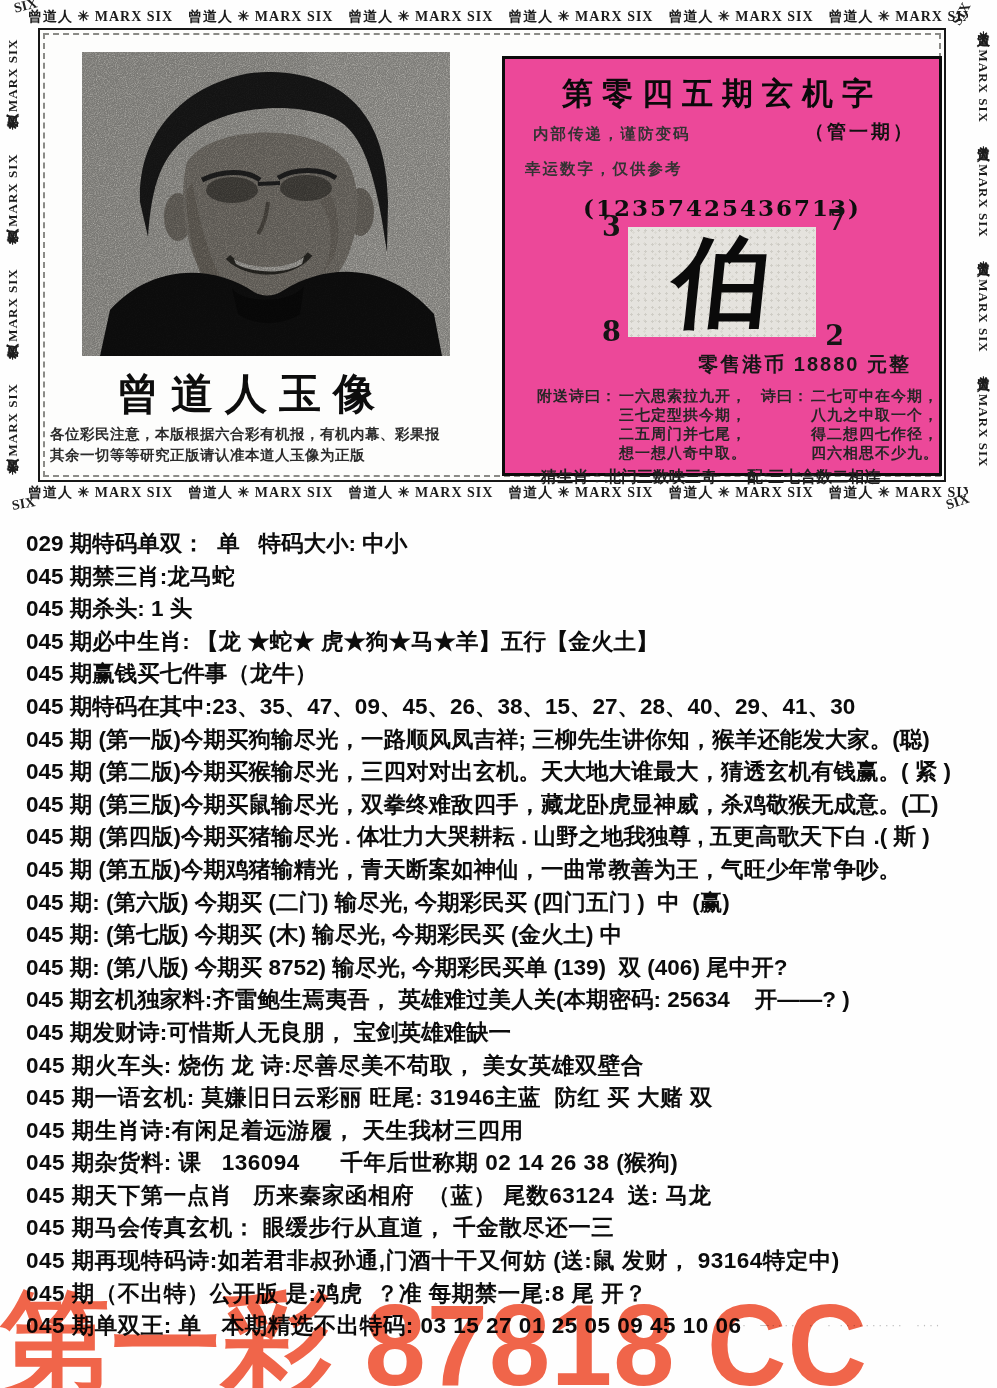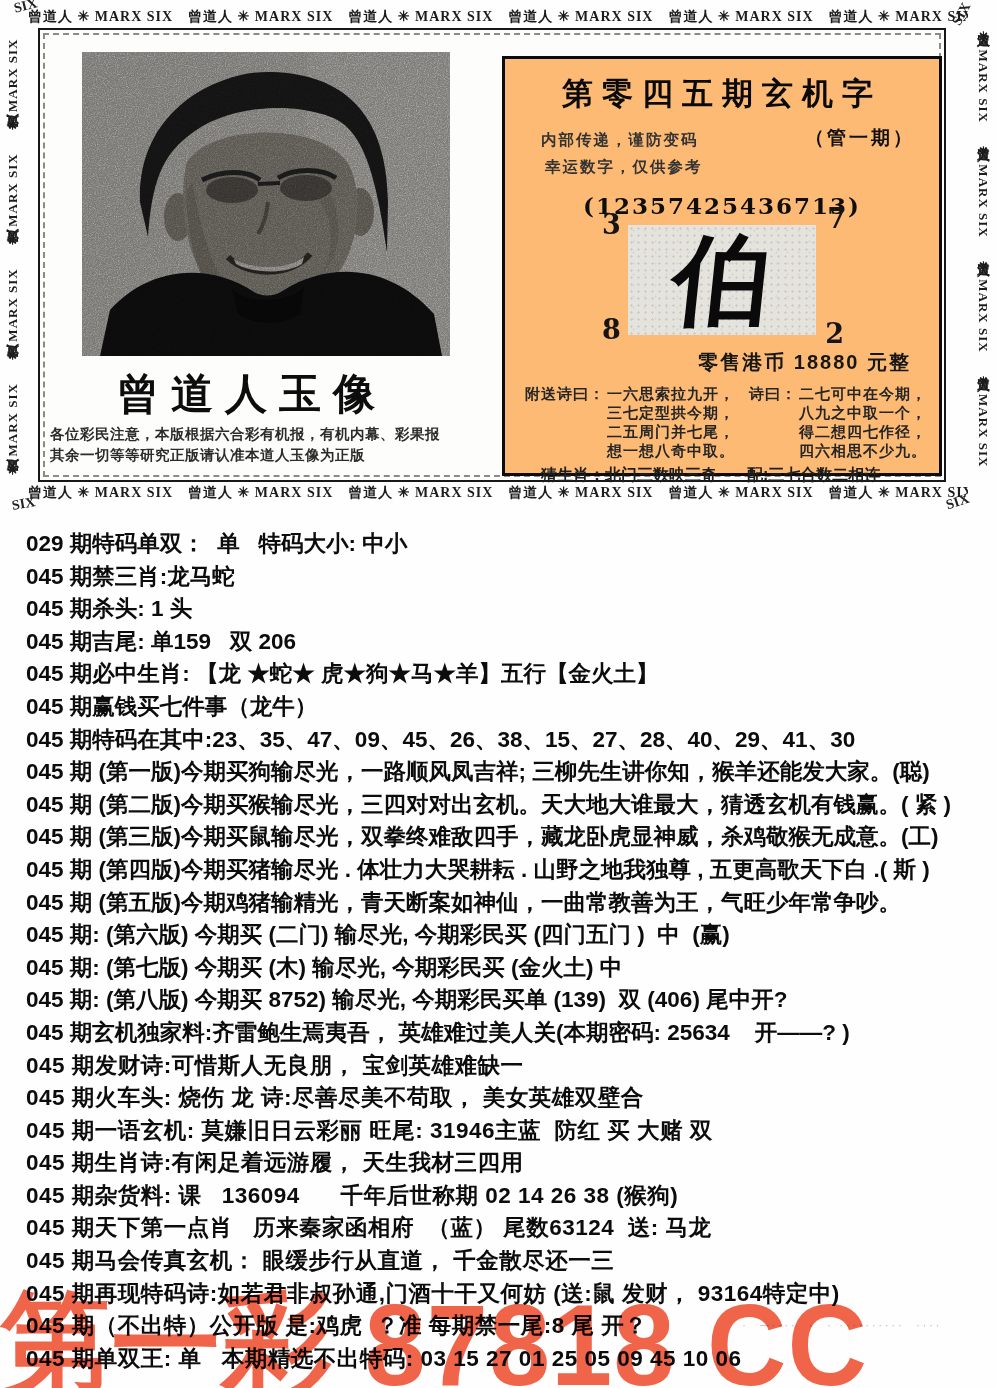--- a/index.html
+++ b/index.html
@@ -52,32 +52,32 @@
   }
   .notes {
     position:absolute; left:10px; top:394px; width:438px;
     font-size:14.5px; font-weight:bold; line-height:21px; letter-spacing:0.5px;
     color:#2c2c2c; filter:blur(0.3px);
   }
 
   
   .rightbox {
     position:absolute; left:462px; top:26px; width:440px; height:420px;
-    border:3px solid #0c0c0c; background:#fdba74;
+    border:3px solid #0c0c0c; background:#ec4899;
   }
   .rb-title {
     margin-top:14px; text-align:center; font-family:"DejaVu Serif", serif;
     font-weight:bold; font-size:31px; letter-spacing:9px; color:#0a0a0a;
   }
   .rb-row1 { display:flex; justify-content:space-between; align-items:flex-end;
-    padding:0 24px 0 36px; margin-top:10px; }
+    padding:0 24px 0 28px; margin-top:4px; }
   .rb-small { font-size:15.5px; font-weight:bold; letter-spacing:2px; color:#333;
     filter:blur(0.4px); }
   .rb-issue { font-size:19px; font-weight:bold; letter-spacing:3px; color:#111; }
-  .rb-small2 { padding-left:40px; margin-top:6px; }
+  .rb-small2 { padding-left:20px; margin-top:14px; }
   .rb-lucky { text-align:center; margin-top:14px; font-family:"DejaVu Serif", serif;
     font-size:23px; font-weight:bold; letter-spacing:2px; color:#0e0e0e; }
   .charwrap {
     position:relative; width:188px; height:110px; margin:6px auto 0;
     background:#e5e3de;
     background-image:radial-gradient(#cfcdc6 1px, transparent 1.2px),
                      radial-gradient(#dbd9d2 1px, transparent 1.2px);
     background-size:7px 7px, 11px 11px;
     display:flex; align-items:center; justify-content:center;
   }
@@ -88,21 +88,21 @@
   .cnum {
     position:absolute; font-family:"DejaVu Serif", serif; font-weight:bold;
     font-size:27px; color:#151515;
   }
   .cnum-tl { left:-26px; top:-16px; }
   .cnum-tr { right:-30px; top:-22px; }
   .cnum-bl { left:-26px; bottom:-10px; }
   .cnum-br { right:-28px; bottom:-14px; }
   .rb-price { text-align:right; padding-right:28px; margin-top:14px;
     font-size:20px; font-weight:bold; letter-spacing:2px; color:#171717; }
-  .rb-poems { display:flex; margin-top:8px; padding-left:20px;
+  .rb-poems { display:flex; margin-top:8px; padding-left:32px;
     font-size:15px; font-weight:bold; color:#262626; filter:blur(0.35px);
     letter-spacing:1px; }
   .poem-col { display:flex; }
   .poem-label { margin-right:2px; line-height:19px; }
   .poem-lines div { line-height:19px; }
   .rb-poems .poem-col + .poem-col { margin-left:14px; }
   .rb-zodiac { display:flex; gap:30px; padding-left:36px; margin-top:5px;
     font-size:16px; font-weight:bold; color:#1e1e1e; filter:blur(0.3px); }
   .rb-guess { padding-left:86px; margin-top:2px; font-size:16px;
     font-weight:bold; color:#1e1e1e; filter:blur(0.3px); }
@@ -236,21 +236,20 @@
         <span>猜生肖：北门三数映三奇</span>
         <span>配:三七合数二相连</span>
       </div>
     </div>
   </div>
 
   <div class="lines">
     <div class="line">029 期特码单双：  单   特码大小: 中小</div>
     <div class="line">045 期禁三肖:龙马蛇</div>
     <div class="line">045 期杀头: 1 头</div>
-    <div class="line">045 期吉尾: 单159   双 206</div>
     <div class="line">045 期必中生肖: 【龙 ★蛇★ 虎★狗★马★羊】五行【金火土】</div>
     <div class="line">045 期赢钱买七件事（龙牛）</div>
     <div class="line">045 期特码在其中:23、35、47、09、45、26、38、15、27、28、40、29、41、30</div>
     <div class="line">045 期 (第一版)今期买狗输尽光，一路顺风凤吉祥; 三柳先生讲你知，猴羊还能发大家。(聪)</div>
     <div class="line">045 期 (第二版)今期买猴输尽光，三四对对出玄机。天大地大谁最大，猜透玄机有钱赢。( 紧 )</div>
     <div class="line">045 期 (第三版)今期买鼠输尽光，双拳终难敌四手，藏龙卧虎显神威，杀鸡敬猴无成意。(工)</div>
     <div class="line">045 期 (第四版)今期买猪输尽光 . 体壮力大哭耕耘 . 山野之地我独尊 , 五更高歌天下白 .( 斯 )</div>
     <div class="line">045 期 (第五版)今期鸡猪输精光，青天断案如神仙，一曲常教善为王，气旺少年常争吵。</div>
     <div class="line">045 期: (第六版) 今期买 (二门) 输尽光, 今期彩民买 (四门五门 )  中  (赢)</div>
     <div class="line">045 期: (第七版) 今期买 (木) 输尽光, 今期彩民买 (金火土) 中</div>

